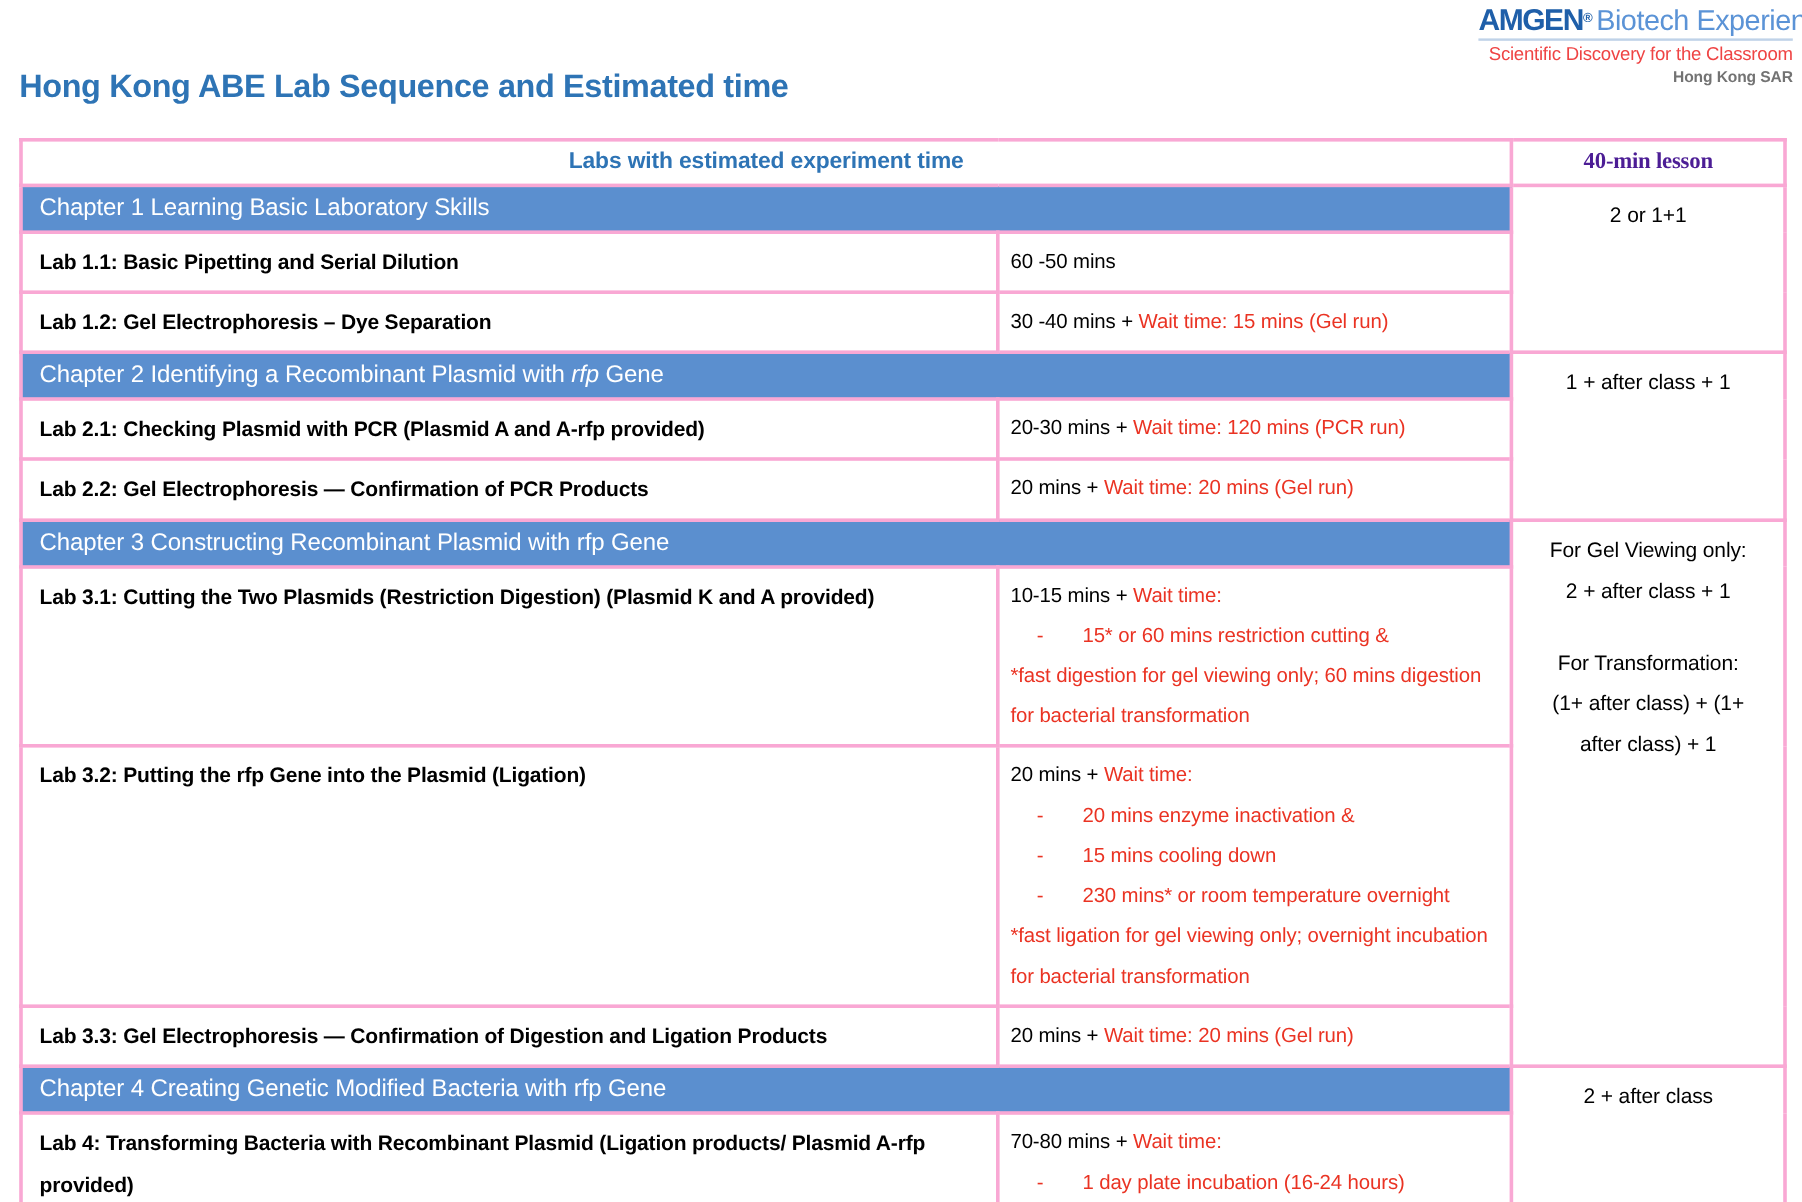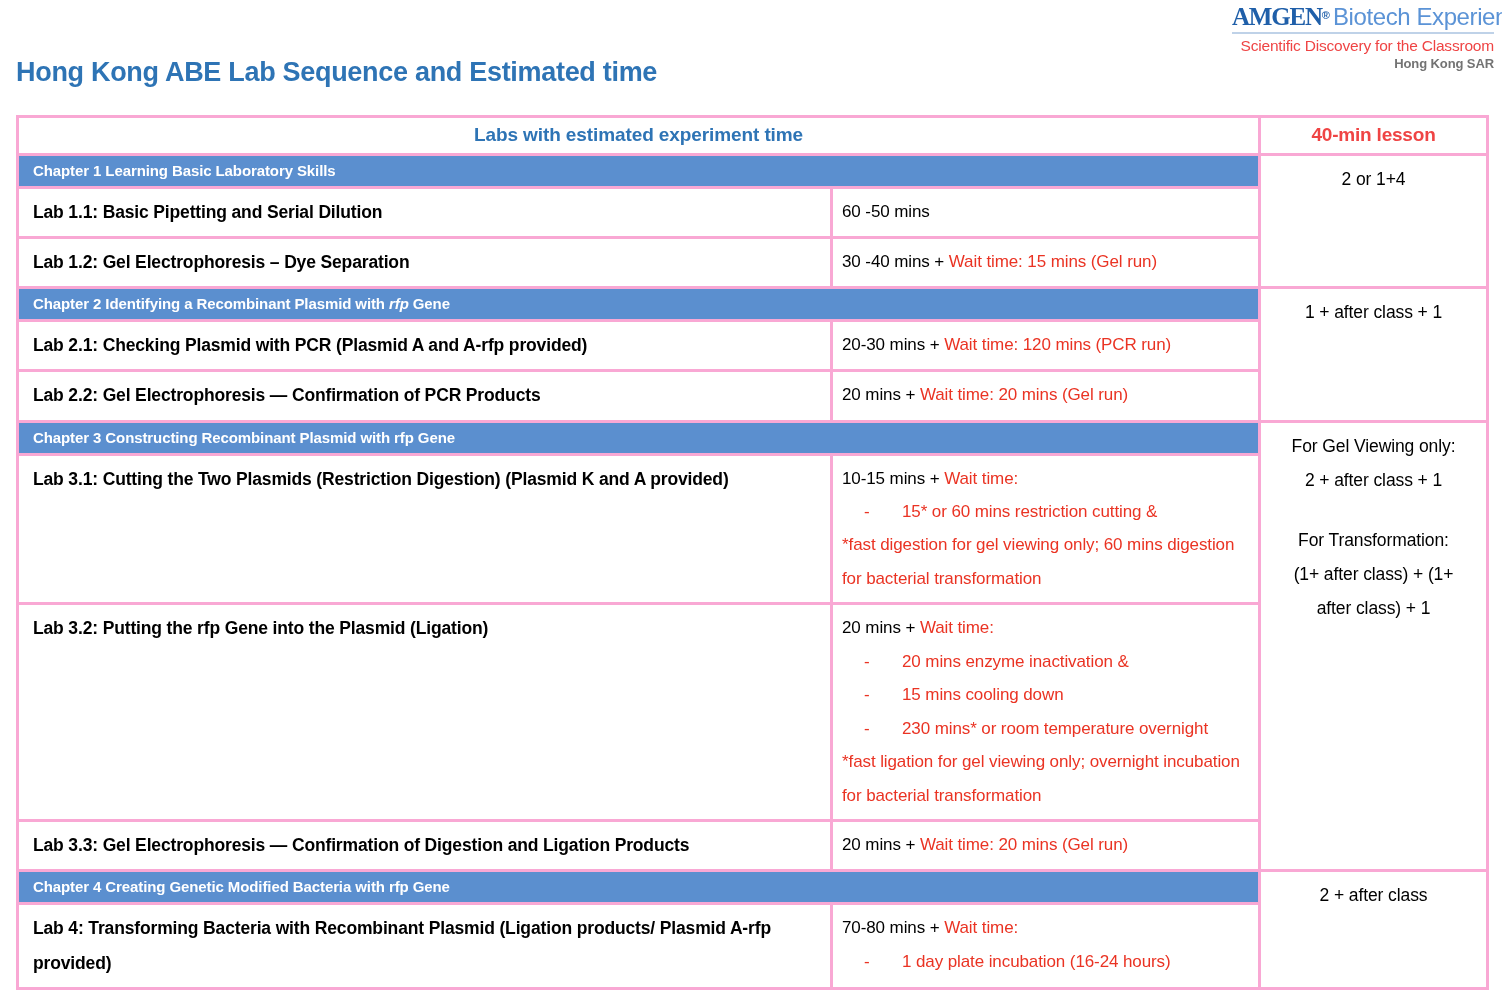--- a/index.html
+++ b/index.html
@@ -22,21 +22,21 @@
     top: 4px;
     right: 8px;
     width: 262px;
     text-align: right;
   }
   .logo-line1 {
     white-space: nowrap;
     line-height: 1.05;
   }
   .logo-amgen {
-    font-family: Liberation Serif, serif;
+    font-family: Liberation Sans, sans-serif;
     font-weight: bold;
     font-size: 25px;
     color: #1F5FA9;
     letter-spacing: -1.2px;
     vertical-align: baseline;
   }
   .logo-reg {
     font-size: 11px;
     color: #1F5FA9;
     vertical-align: super;
@@ -106,33 +106,34 @@
   .hdr-labs {
     text-align: center;
     color: #2E74B5;
     font-weight: bold;
     font-size: 19px;
     padding: 6px 4px 7px 4px !important;
     letter-spacing: -0.1px;
   }
   .hdr-lesson {
     text-align: center;
-    color: #ef4444;
+    color: #4c1d95;
     font-weight: bold;
     font-size: 19px;
     padding: 6px 4px 7px 4px !important;
     letter-spacing: -0.2px;
+    font-family: Liberation Serif, serif;
   }
 
   
   .chapter-cell {
     background: #5B8FCF;
     color: #ffffff;
-    font-weight: bold;
-    font-size: 15px;
+    font-weight: normal;
+    font-size: 20px;
     padding: 6px 0 7px 14px !important;
     letter-spacing: -0.1px;
     white-space: nowrap;
   }
   .chapter-cell i { font-style: italic; }
 
   
   .lab-cell {
     font-weight: bold;
     font-size: 17.5px;
@@ -209,21 +210,21 @@
   </colgroup>
   <tbody>
 
   <tr>
     <td class="hdr-labs" colspan="2">Labs with estimated experiment time</td>
     <td class="hdr-lesson">40-min lesson</td>
   </tr>
 
   <tr>
     <td class="chapter-cell" colspan="2"><span>Chapter 1 Learning Basic Laboratory Skills</span></td>
-    <td class="lesson-cell" rowspan="3">2 or 1+4</td>
+    <td class="lesson-cell" rowspan="3">2 or 1+1</td>
   </tr>
   <tr>
     <td class="lab-cell">Lab 1.1: Basic Pipetting and Serial Dilution</td>
     <td class="time-cell"><span>60 -50 mins</span></td>
   </tr>
   <tr>
     <td class="lab-cell">Lab 1.2: Gel Electrophoresis – Dye Separation</td>
     <td class="time-cell"><span>30 -40 mins + </span><span class="red">Wait time: 15 mins (Gel run)</span></td>
   </tr>
 

